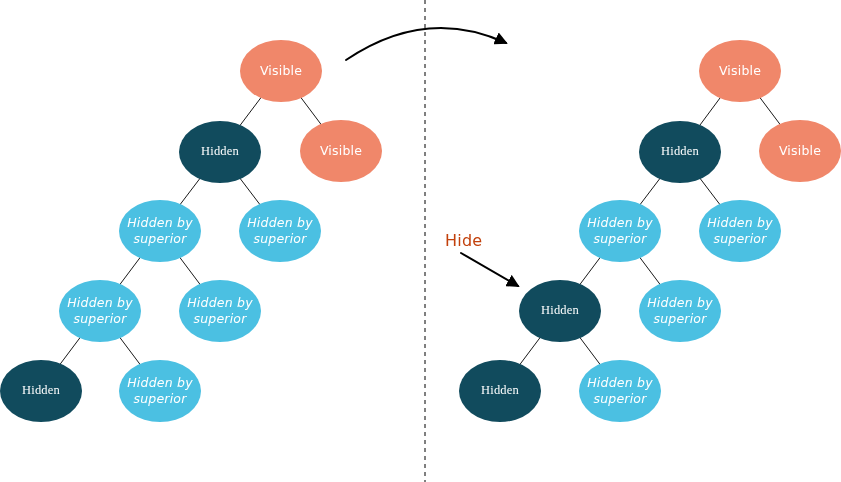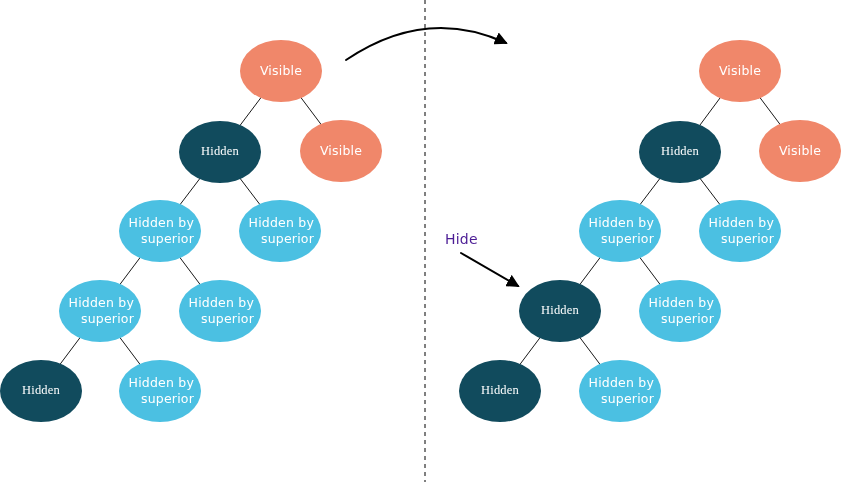--- a/index.html
+++ b/index.html
@@ -16,35 +16,35 @@
     background:#ffffff;
     font-family:"DejaVu Sans","Liberation Sans",sans-serif;
     overflow:hidden;
   }
   #lines{position:absolute;left:0;top:0;width:841px;height:482px;}
   .node{
     position:absolute;
     width:82px;height:62px;
     border-radius:50%;
     display:flex;align-items:center;justify-content:center;
-    text-align:right;
+    text-align:center;
     color:#ffffff;
     font-size:12.5px;
     line-height:1.25;
     padding:0 7px;
     box-sizing:border-box;
     letter-spacing:.2px;
   }
   .visible-node{background:var(--visible);}
   .hidden-node{background:var(--hidden);font-family:Liberation Serif, serif;}
-  .hbs-node{background:var(--hbs);}
+  .hbs-node{background:var(--hbs);font-style:italic;}
   .annotation{
     position:absolute;
-    color:#4c1d95;
-    font-size:14px;
+    color:#c2410c;
+    font-size:16px;
     letter-spacing:.2px;
   }
 </style>
 </head>
 <body>
 
 <div id="canvas">
 
   <svg id="lines" viewBox="0 0 841 482" xmlns="http://www.w3.org/2000/svg">
     <defs>

